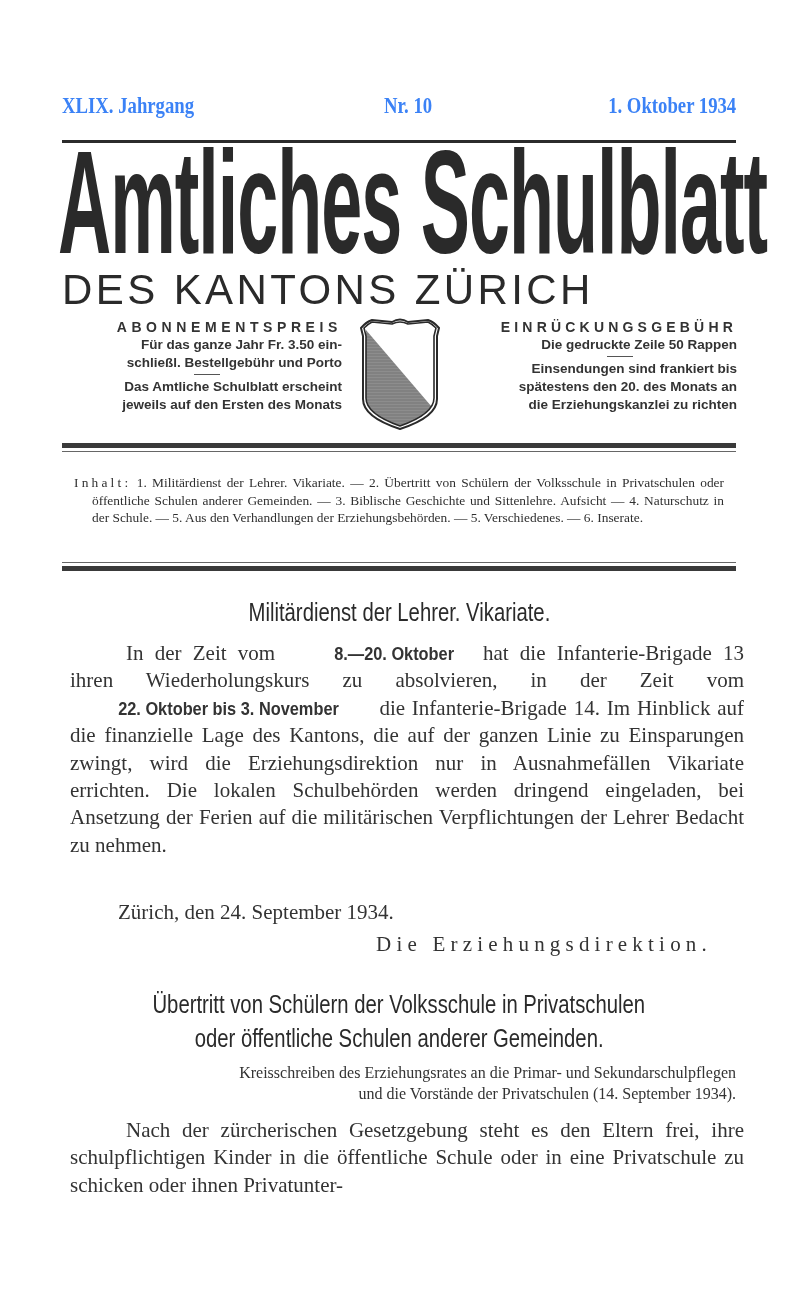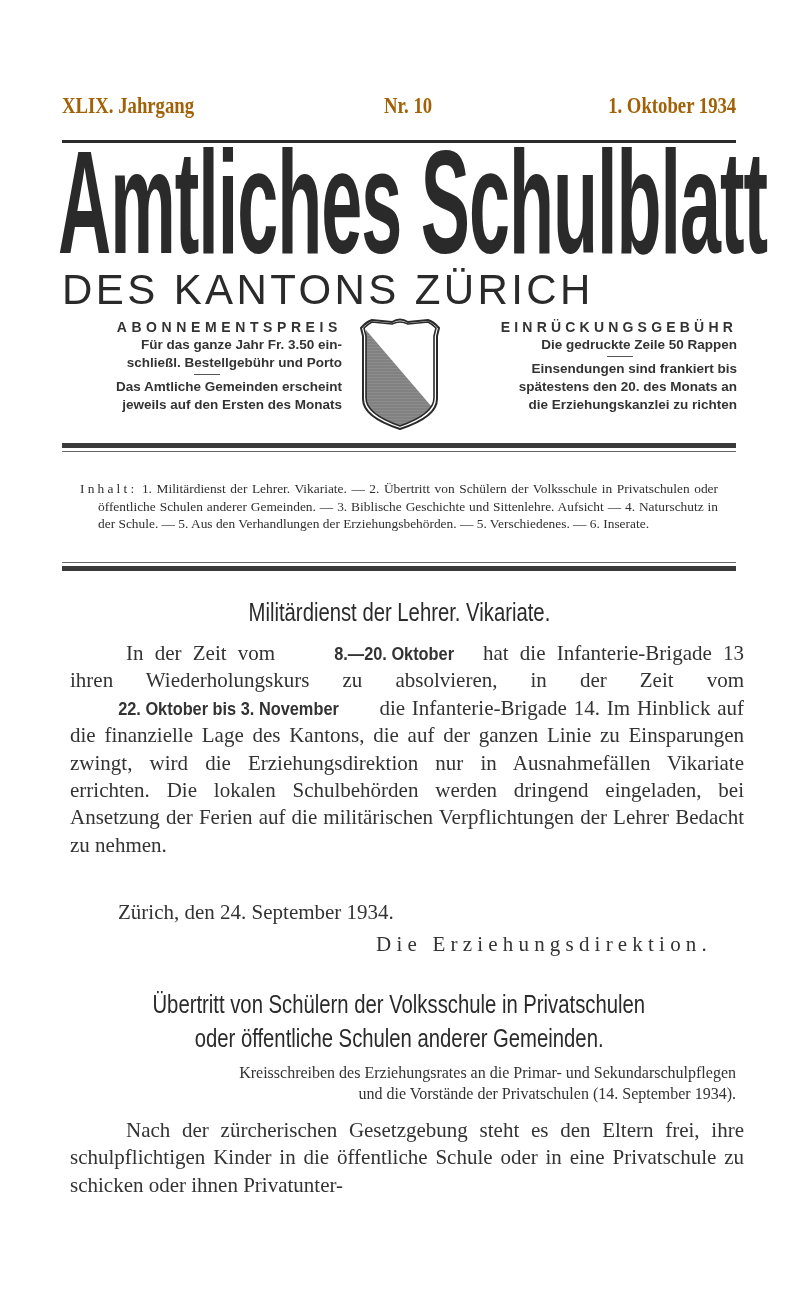--- a/index.html
+++ b/index.html
@@ -23,21 +23,21 @@
 
     
     .top-row {
       position: absolute;
       top: 92px;
       left: 0;
       width: 674px;
       height: 30px;
       font-size: 24px;
       font-weight: bold;
-      color: #a16207;
+      color: #3b82f6;
     }
     .top-row span {
       position: absolute;
       top: 0;
       white-space: nowrap;
       transform: scaleX(0.78);
     }
     .top-left { left: 0; transform-origin: left center; }
     .top-mid { left: 322px; transform-origin: left center; }
     .top-right { right: 0; transform-origin: right center; }
@@ -140,21 +140,21 @@
       position: absolute;
       top: 462px;
       left: 0;
       width: 674px;
       font-family: "Liberation Serif", "DejaVu Serif", serif;
       font-size: 13.4px;
       line-height: 17.5px;
       color: #2f2f2f;
     }
     .contents p {
-      margin: 18px;
+      margin: 12px;
       padding-left: 18px;
       text-indent: -18px;
       text-align: justify;
     }
     .contents .label {
       letter-spacing: 3.2px;
     }
 
     
     .section-head {
@@ -239,21 +239,21 @@
   <div class="rule-top"></div>
 
   <div class="masthead">Amtliches Schulblatt</div>
   <div class="subtitle">DES KANTONS ZÜRICH</div>
 
   <div class="info-left">
     <div class="info-head">ABONNEMENTSPREIS</div>
     <div class="info-line">Für das ganze Jahr Fr. 3.50 ein-</div>
     <div class="info-line">schließl. Bestellgebühr und Porto</div>
     <div class="info-sep"></div>
-    <div class="info-line">Das Amtliche Gemeinden erscheint</div>
+    <div class="info-line">Das Amtliche Schulblatt erscheint</div>
     <div class="info-line">jeweils auf den Ersten des Monats</div>
   </div>
 
   <svg class="shield" viewBox="0 0 92 112" xmlns="http://www.w3.org/2000/svg">
     <defs>
       <clipPath id="shieldClip">
         <path d="M10 10 Q14 6 18 4 L38 6 Q46 2 54 6 L74 4 Q78 6 82 10 L80 18 L80 80 Q80 96 46 108 Q12 96 12 80 L12 18 Z"></path>
       </clipPath>
       <pattern id="hatch" width="4" height="3" patternUnits="userSpaceOnUse">
         <rect width="4" height="3" fill="#8d8d8d"></rect>

